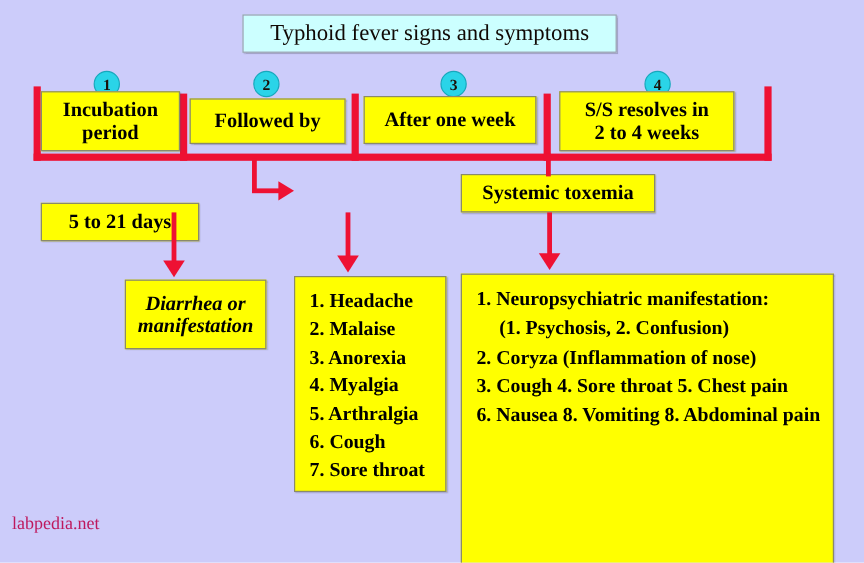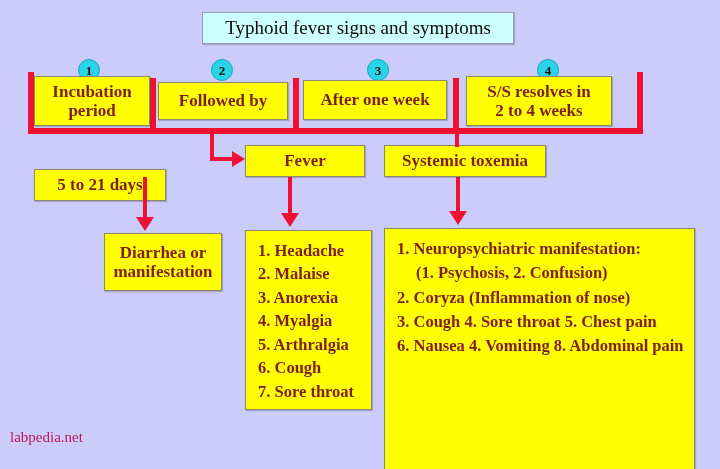--- a/index.html
+++ b/index.html
@@ -16,21 +16,21 @@
     overflow: hidden;
     font-family: "Liberation Serif", "DejaVu Serif", serif;
   }
 
   
   .box {
     position: absolute;
     background: #ffff00;
     border: 1px solid #8a8a6a;
     box-sizing: border-box;
-    color: #7f1d1d;
+    color: #000000;
     font-weight: bold;
     display: flex;
     align-items: center;
     justify-content: center;
     text-align: center;
     line-height: 1.12;
     box-shadow: 1px 1px 1px rgba(90,90,110,0.35);
   }
   .box .txt { display: block; width: 100%; }
 
@@ -62,20 +62,21 @@
   
   .row2 { font-size: 17px; }
   #box-days     { left: 34px;  top: 145px; width: 132px; height: 32px; margin-top: 24px; }
   #box-fever    { left: 245px; top: 145px; width: 120px; height: 32px; }
   #box-systemic { left: 384px; top: 145px; width: 162px; height: 32px; }
 
   
   #box-diarrhea {
     left: 104px; top: 233px; width: 118px; height: 58px;
     font-size: 17px;
+    font-style: italic;
   }
   .listbox {
     display: block;
     padding: 8px 10px 8px 12px;
     text-align: left;
     align-items: flex-start;
     justify-content: flex-start;
   }
   #box-symptoms {
     left: 245px; top: 230px; width: 127px; height: 180px;
@@ -215,23 +216,20 @@
     <span class="txt">
       <span>S/S resolves in</span><br>
       <span>2 to 4 weeks</span>
     </span>
   </div>
 
   <div class="box row2" id="box-days">
     <span class="txt">5 to 21 days</span>
   </div>
 
-  <div class="box row2" id="box-fever">
-    <span class="txt">Fever</span>
-  </div>
 
   <div class="box row2" id="box-systemic">
     <span class="txt">Systemic toxemia</span>
   </div>
 
   <div class="red-v-thin" style="left:210px; top:132px; height:28px;"></div>
   <div class="red-h-thin" style="left:210px; top:157px; width:24px;"></div>
   <div class="arrow-right" style="left:232px; top:151px;"></div>
 
   <div class="red-v-thin" style="left:455px; top:128px; height:19px;"></div>
@@ -263,19 +261,19 @@
   </div>
 
   <div class="box listbox" id="box-toxemia">
     <span class="li">1. Neuropsychiatric manifestation:</span>
     <span class="li sub">(1. Psychosis, 2. Confusion)</span>
     <span class="li">2. Coryza (Inflammation of nose)</span>
     <span class="li">3. Cough</span>
     <span class="li">4. Sore throat</span>
     <span class="li">5. Chest pain</span>
     <span class="li">6. Nausea</span>
-    <span class="li">4. Vomiting</span>
+    <span class="li">8. Vomiting</span>
     <span class="li">8. Abdominal pain</span>
   </div>
 
   <div id="watermark">labpedia.net</div>
 
 </div>
 
 </body></html>

